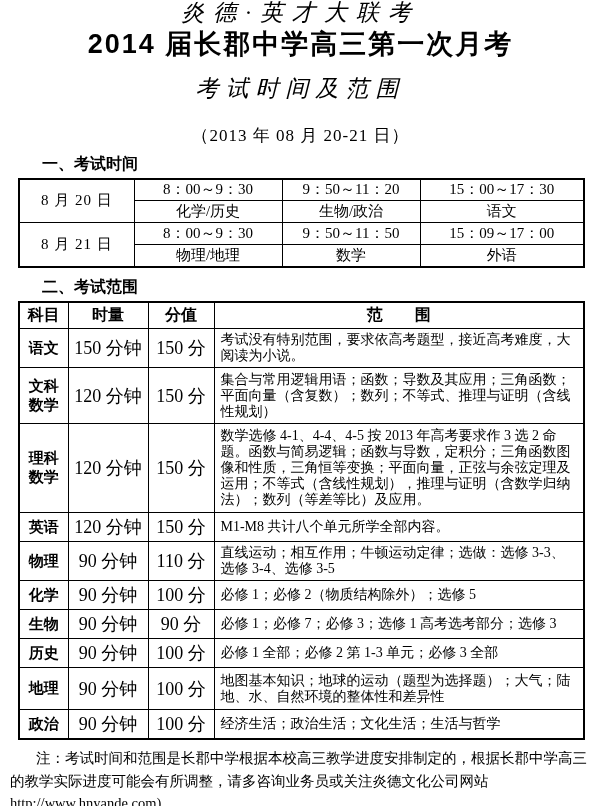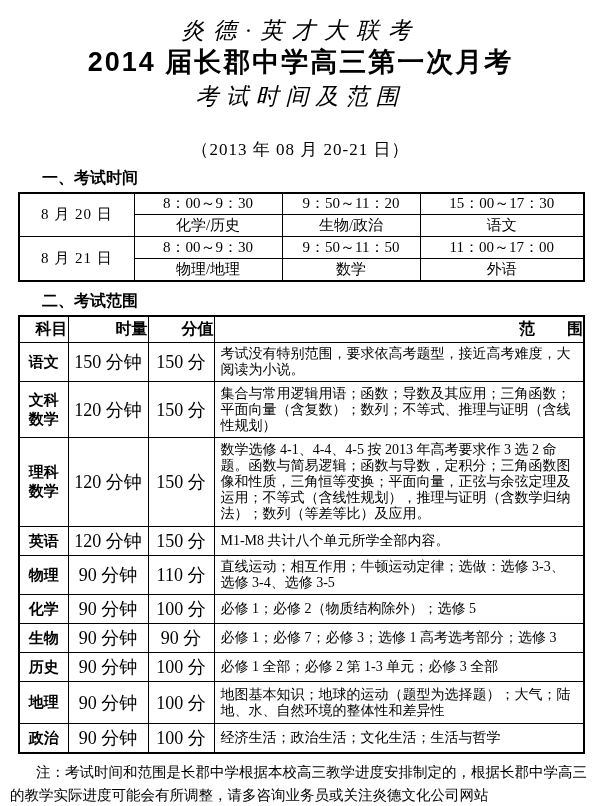--- a/index.html
+++ b/index.html
@@ -4,21 +4,21 @@
 <style>
   * { margin: 0; padding: 0; box-sizing: border-box; }
   html, body { background: #ffffff; }
   body {
     width: 601px;
     height: 806px;
     font-family: "Liberation Serif", serif;
     color: #000000;
     overflow: hidden;
   }
-  .page { width: 601px; height: 592px; padding-top: 18px; }
+  .page { width: 601px; height: 592px; }
 
   
   .hdr { text-align: center; }
   .brand {
     font-family: "Liberation Serif", serif;
     font-style: italic;
     font-size: 23px;
     letter-spacing: 9px;
     line-height: 1.1;
   }
@@ -29,26 +29,26 @@
     letter-spacing: 2px;
     line-height: 1.15;
     margin-top: 4px;
   }
   .subtitle {
     font-family: "Liberation Serif", serif;
     font-style: italic;
     font-size: 23px;
     letter-spacing: 7px;
     line-height: 1.1;
-    margin-top: 6px;
+    margin-top: 16px;
   }
   .date-line {
     font-size: 17px;
     letter-spacing: 1px;
-    margin-top: 28px;
+    margin-top: 22px;
   }
 
   
   .sec-heading {
     font-family: "Liberation Sans", sans-serif;
     font-weight: 600;
     font-size: 16px;
     margin: 7px 0 3px 42px;
   }
   .sec2-heading { margin-top: 9px; }
@@ -71,21 +71,21 @@
   .t1 .c3 { width: 164px; }
   .t1 .time-cell { height: 22px; font-size: 15px; }
   .t1 .subject-cell { height: 22px; font-size: 15px; margin-top: 10px; }
 
   
   .t2 th {
     font-family: "Liberation Sans", sans-serif;
     font-weight: bold;
     font-size: 16px;
     height: 27px;
-    text-align: right;
+    text-align: center;
     vertical-align: middle;
   }
   .t2 .col-subject { width: 49px; }
   .t2 .col-duration { width: 80px; margin-left: 44px; }
   .t2 .col-score { width: 66px; }
   .t2 .col-scope { width: 370px; }
   .t2 td { vertical-align: middle; }
   .t2 .subject {
     font-family: "Liberation Sans", sans-serif;
     font-weight: bold;
@@ -140,21 +140,21 @@
       </tr>
       <tr>
         <td class="subject-cell c1">化学/历史</td>
         <td class="subject-cell c2">生物/政治</td>
         <td class="subject-cell c3">语文</td>
       </tr>
       <tr>
         <td class="date-cell" rowspan="2">8 月 21 日</td>
         <td class="time-cell c1">8：00～9：30</td>
         <td class="time-cell c2">9：50～11：50</td>
-        <td class="time-cell c3">11：00～17：00</td>
+        <td class="time-cell c3">15：09～17：00</td>
       </tr>
       <tr>
         <td class="subject-cell c1">物理/地理</td>
         <td class="subject-cell c2">数学</td>
         <td class="subject-cell c3">外语</td>
       </tr>
     </tbody>
   </table>
 
   <div class="sec-heading sec2-heading">二、考试范围</div>

